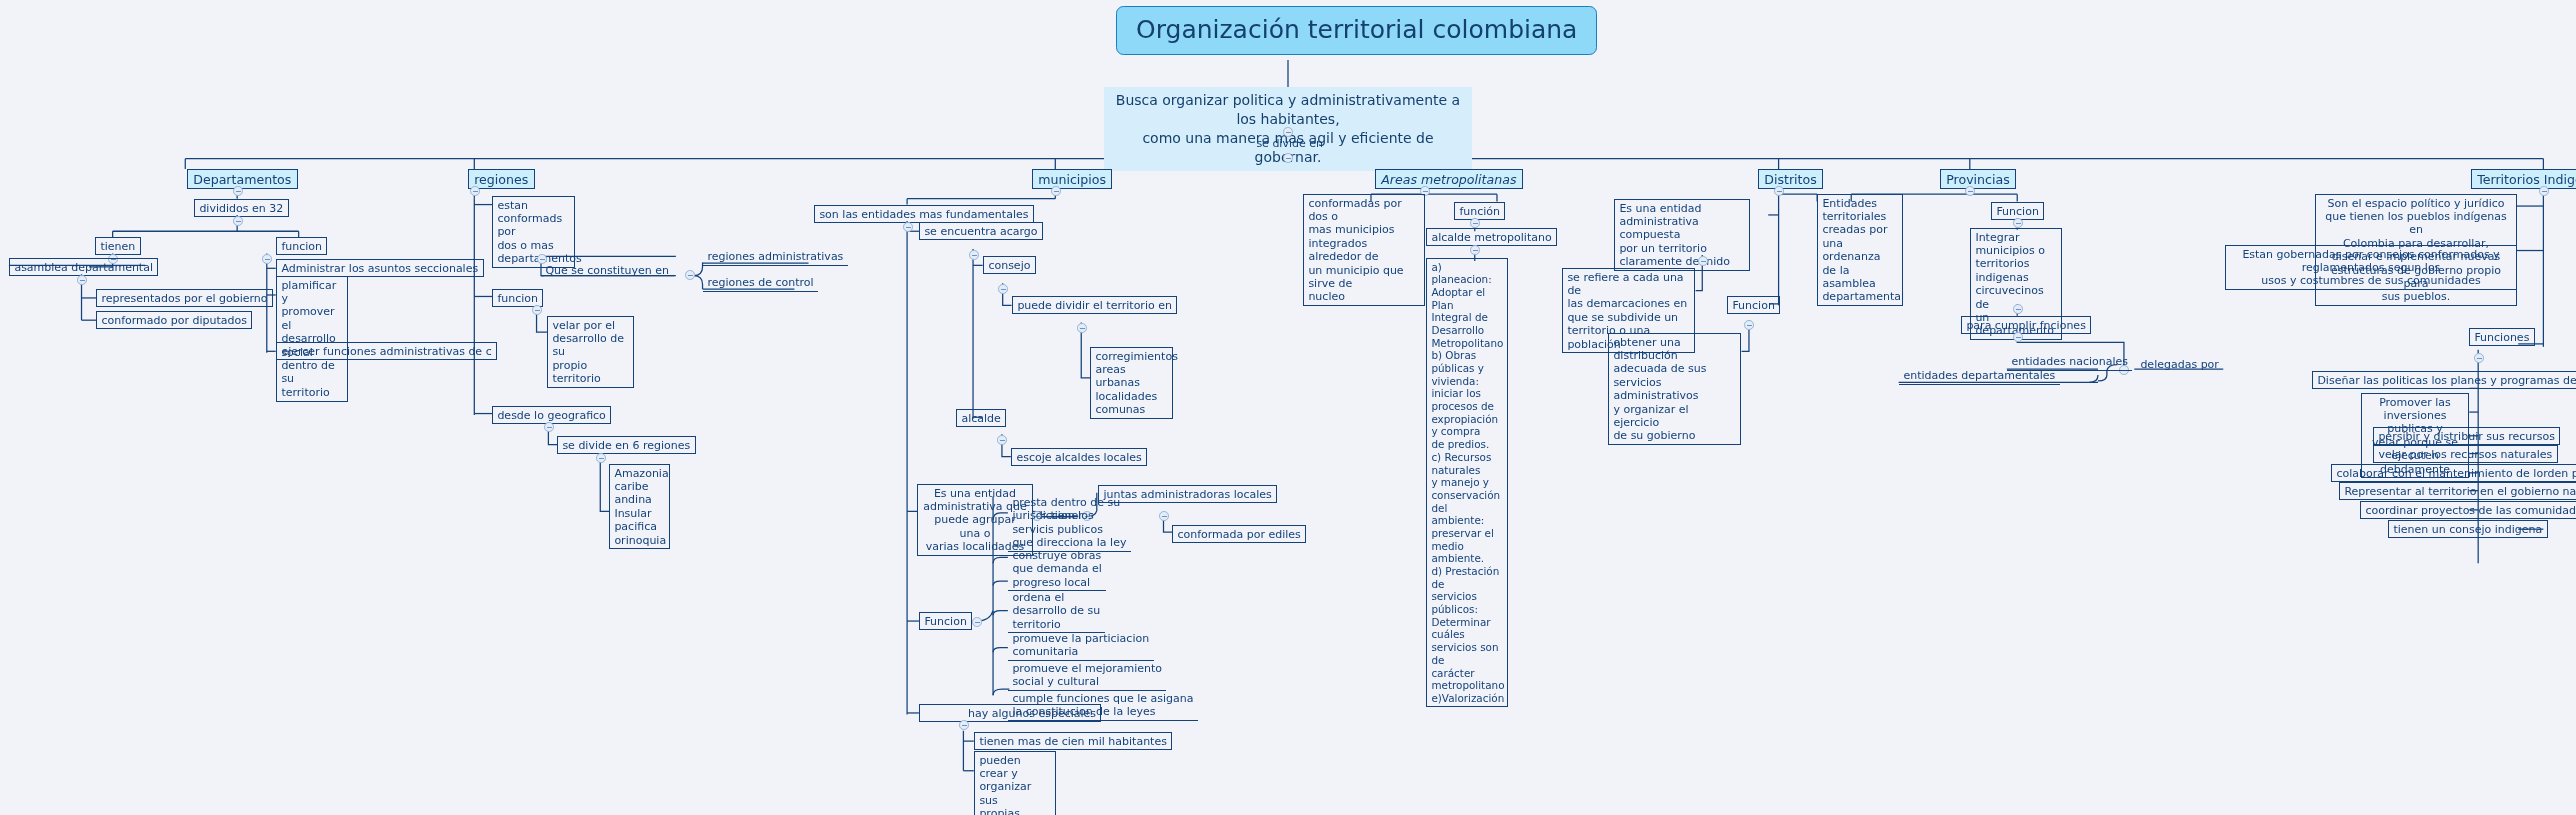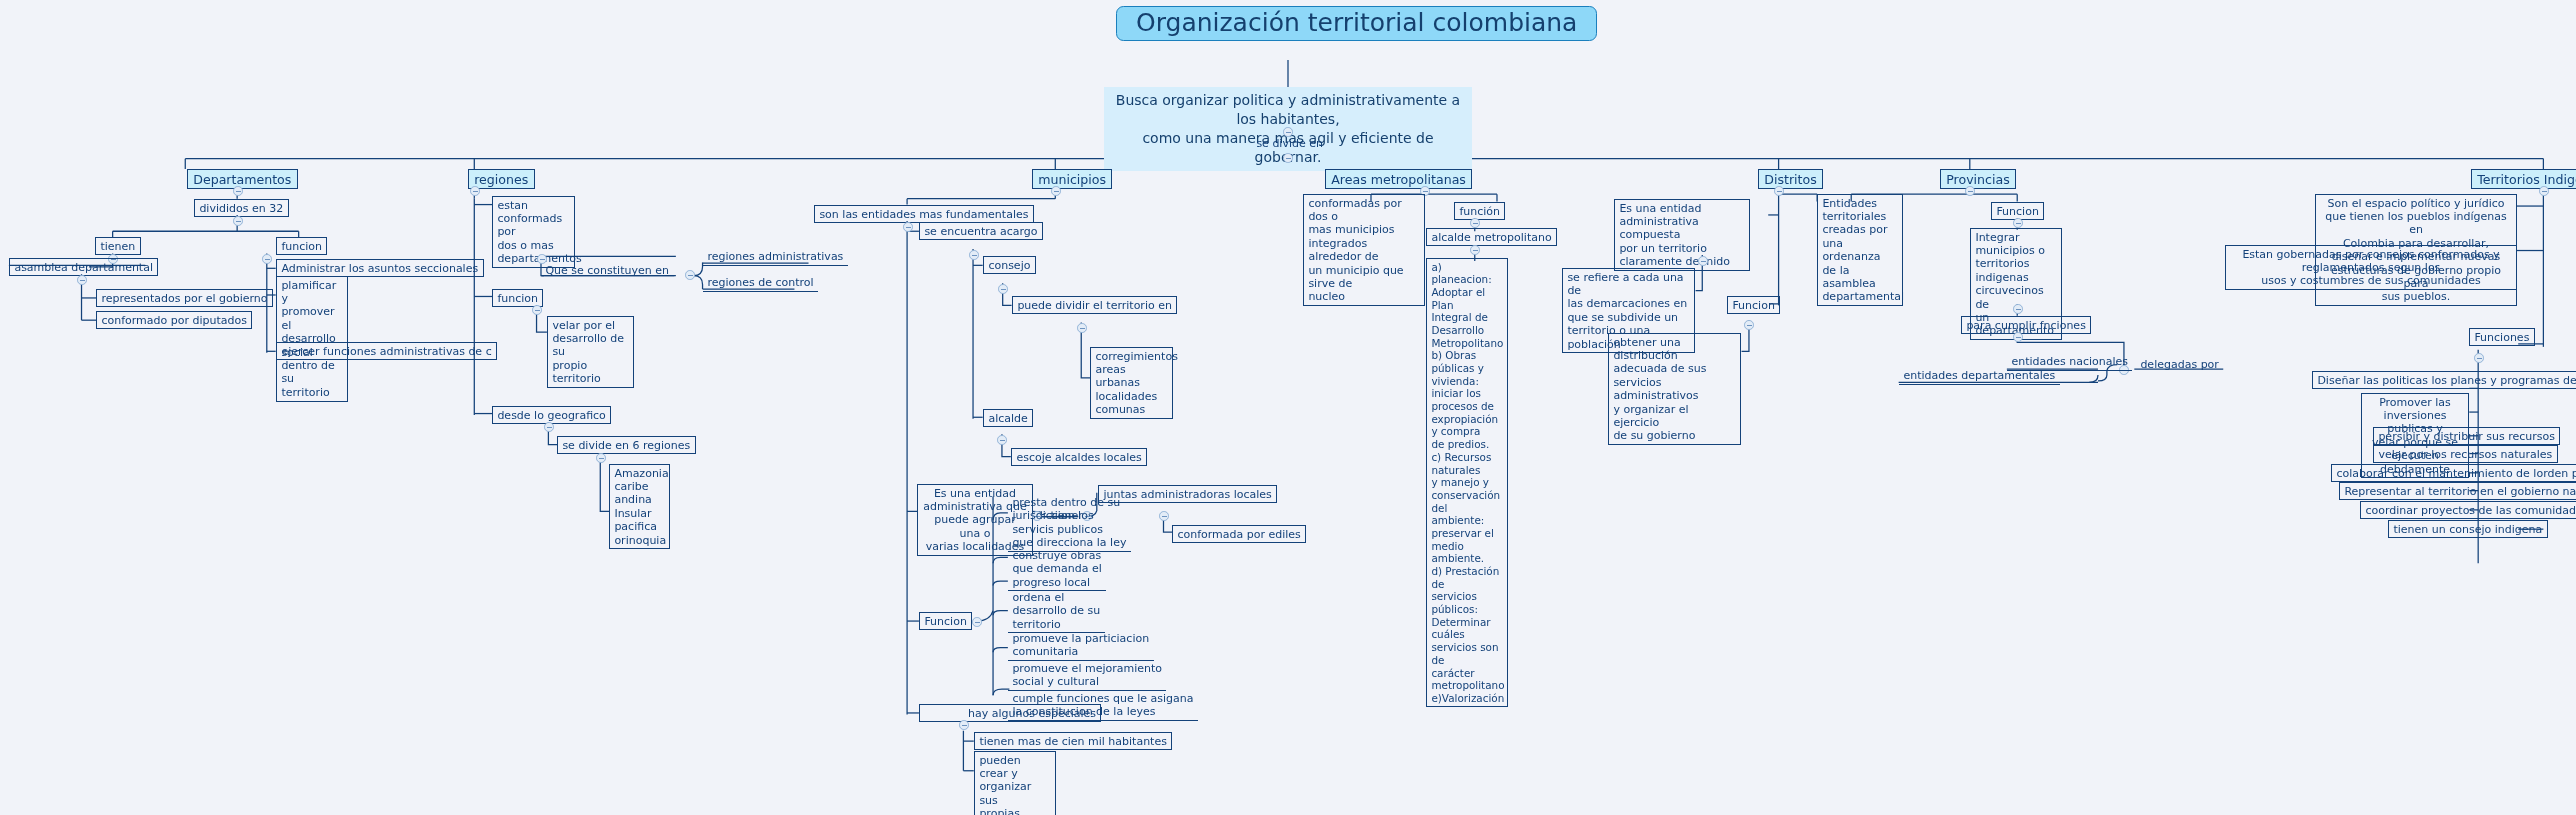--- a/index.html
+++ b/index.html
@@ -17,21 +17,21 @@
   .node{position:absolute;box-sizing:border-box;}
 
   
   .root{
     background:#8ed8f8;
     border:1.5px solid #1a7fbd;
     border-radius:7.4px;
     color:#15406e;
     font-size:25px;
     line-height:1.15;
-    padding:2px 19px;
+    padding:9px 19px;
     text-align:right;
     white-space:nowrap;
   }
   
   .subtitle{
     background:#d6eefc;
     color:#15406e;
     font-size:14px;
     line-height:1.35;
     padding:4.4px 10.4px;
@@ -329,21 +329,21 @@
 
   <div class="node box nw" style="left:983px;top:256px;">consejo</div>
   <span class="handle" style="left:998px;top:284px;"></span>
   <div class="node box nw" style="left:1012px;top:296px;">puede dividir el territorio en</div>
   <span class="handle" style="left:1077px;top:323px;"></span>
   <div class="node box ml" style="left:1090px;top:347px;width:83px;">corregimientos
 areas urbanas
 localidades
 comunas</div>
 
-  <div class="node box nw" style="left:983px;top:409px;">alcalde</div>
+  <div class="node box nw" style="left:956px;top:409px;">alcalde</div>
   <span class="handle" style="left:997px;top:435px;"></span>
   <div class="node box nw" style="left:1011px;top:448px;">escoje alcaldes locales</div>
 
   <div class="node box ml c" style="left:917px;top:484px;width:116px;">Es una entidad
 administrativa que
 puede agrupar una o
 varias localidades</div>
   <span class="handle" style="left:1032px;top:511px;"></span>
   <div class="node ul nb" style="left:1046px;top:508px;">tienen</div>
   <span class="handle" style="left:1082px;top:511px;"></span>
@@ -372,21 +372,21 @@
 la constitucion de la leyes</div>
 
   <div class="node box nw" style="left:919px;top:704px;padding-left:48px;">hay algunos especiales</div>
   <span class="handle" style="left:959px;top:720px;"></span>
   <div class="node box nw" style="left:974px;top:732px;">tienen mas de cien mil habitantes</div>
   <div class="node box ml" style="left:974px;top:751px;width:82px;">pueden crear y
 organizar  sus
 propias
 contralorias</div>
 
-  <div class="node l1" style="left:1325px;top:169px;">Areas metropolitanas</div>
+  <div class="node l1" style="left:1375px;top:169px;font-style:italic;">Areas metropolitanas</div>
   <span class="handle" style="left:1420px;top:186px;"></span>
 
   <div class="node box ml" style="left:1303px;top:194px;width:122px;">conformadas por dos o
 mas municipios
 integrados alrededor de
 un municipio que sirve de
 nucleo</div>
 
   <div class="node box nw" style="left:1454px;top:202px;">función</div>
   <span class="handle" style="left:1470px;top:218px;"></span>

